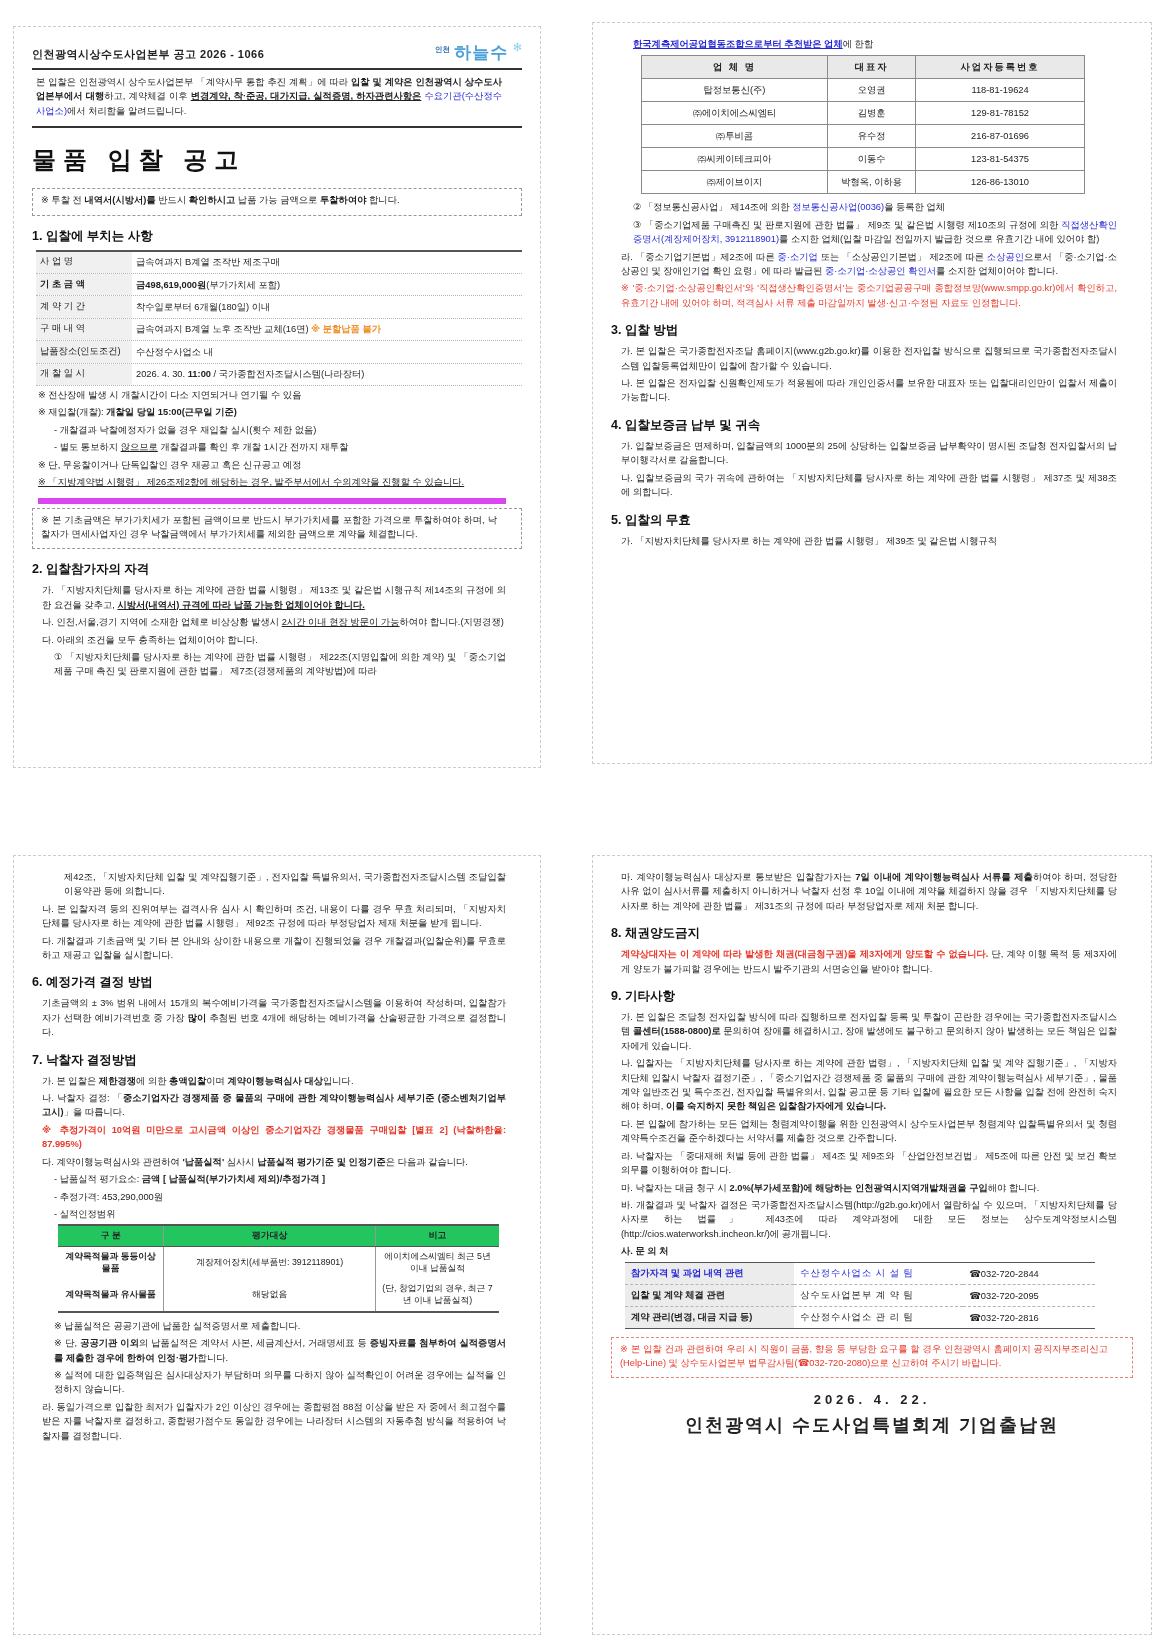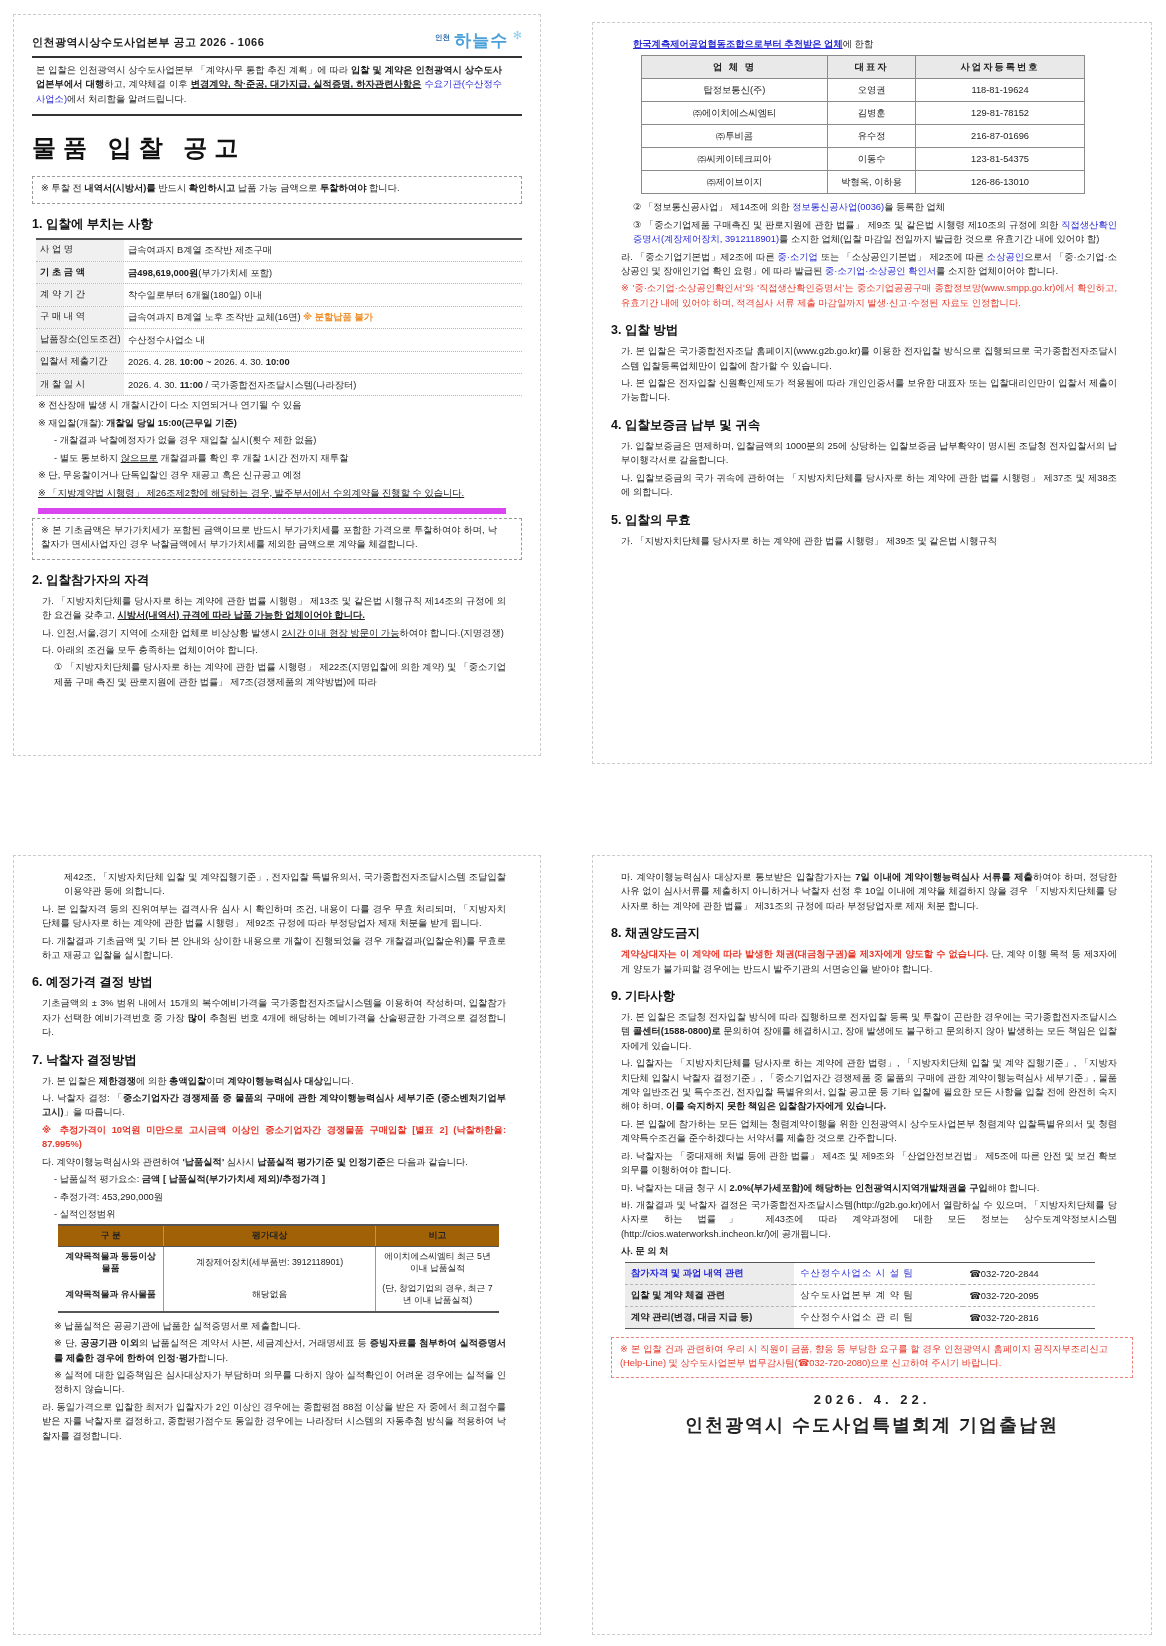--- a/index.html
+++ b/index.html
@@ -1,18 +1,18 @@
 <!DOCTYPE html>
 <html><head>
 <meta charset="utf-8">
 <style>
   html,body{margin:0;padding:0;background:#ffffff;}
   body{width:1166px;height:1646px;position:relative;font-family:"Liberation Sans","DejaVu Sans",sans-serif;color:#222;}
   .sheet{position:absolute;border:1px dashed #cccccc;box-sizing:border-box;padding:14px 18px;overflow:hidden;background:#fff;}
-  #sheet1{left:13px;top:14px;width:528px;height:742px;}
+  #sheet1{left:13px;top:26px;width:528px;height:742px;}
   #sheet2{left:592px;top:22px;width:560px;height:742px;}
   #sheet3{left:13px;top:855px;width:528px;height:780px;}
   #sheet4{left:592px;top:855px;width:560px;height:780px;}
 
   .t{font-size:9.3px;line-height:1.55;text-align:justify;margin:0 16px 3px 0;}
   .b{font-weight:bold;}
   .u{text-decoration:underline;}
   .bu{font-weight:bold;text-decoration:underline;}
   .blueb{color:#2628d6;font-weight:normal;}
   .bluebu{color:#2628d6;font-weight:bold;text-decoration:underline;}
@@ -30,35 +30,35 @@
   .gong-no{font-size:11px;font-weight:bold;letter-spacing:0.5px;padding-top:6px;}
   .logo{white-space:nowrap;}
   .logo-small{font-size:7.5px;color:#2f6fae;font-weight:bold;vertical-align:6px;}
   .logo-big{font-size:17px;font-weight:bold;color:#4aa0d8;letter-spacing:1px;}
   .logo-mark{font-size:11px;color:#8fd0ef;vertical-align:7px;}
   .introbox{border-top:2px solid #333;border-bottom:2px solid #333;padding:5px 4px;margin-top:4px;}
   .doc-title{font-size:24px;font-weight:bold;letter-spacing:7px;margin:16px 0 12px 0;color:#111;}
   .dashbox{border:1px dashed #999;padding:4px 8px;margin:4px 0 6px 0;}
   .infotable{border-top:2px solid #555;margin:2px 0 2px 4px;}
   .irow{display:flex;border-bottom:1px dotted #b5b5b5;}
-  .ilab{width:88px;background:#f0f0f0;font-size:9.3px;padding:3.5px 4px;box-sizing:border-box;white-space:nowrap;}
+  .ilab{width:96px;background:#f0f0f0;font-size:9.3px;padding:3.5px 4px;box-sizing:border-box;white-space:nowrap;}
   .ival{flex:1;padding:3.5px 4px;margin:0;}
   .note{margin-left:6px;}
   .notelast{border-bottom:6px solid #d946ef;padding-bottom:8px;}
 
   
   .p2-top{margin-left:22px;}
   .vtable{border-collapse:collapse;margin:4px 0 6px 30px;width:85%;}
   .vtable th,.vtable td{border:1px solid #8a8a8a;font-size:9.3px;text-align:center;padding:4.5px 3px;}
   .vtable th{background:#e9e9e9;font-weight:bold;letter-spacing:2px;}
 
   
   .ptable{border-collapse:collapse;margin:3px 0 6px 26px;width:90%;border-top:2px solid #555;border-bottom:2px solid #555;}
   .ptable th,.ptable td{font-size:8.8px;text-align:center;padding:4px 3px;border-left:1px solid #999;line-height:1.35;}
-  .ptable th{border-bottom:1.5px solid #555;background:#a16207;font-weight:bold;}
+  .ptable th{border-bottom:1.5px solid #555;background:#22c55e;font-weight:bold;}
   .ptable th:first-child,.ptable td:first-child{border-left:none;}
   .ptable td.bcell{font-weight:bold;}
 
   
   .ctable{border-collapse:collapse;margin:3px 0 8px 14px;width:90%;border-top:1.5px solid #555;border-bottom:1.5px solid #555;}
   .ctable td{font-size:9.3px;padding:4px 6px;border-bottom:1px dashed #b5b5b5;}
   .ctable tr:last-child td{border-bottom:none;}
   .ctable .clab{background:#ececec;font-weight:bold;width:36%;}
   .ctable .cval{width:36%;letter-spacing:1px;}
   .redbox{border:1px dashed #e8837a;padding:4px 8px;margin:8px 0 6px 0;}
@@ -98,24 +98,20 @@
       <div class="ilab">계  약  기  간</div>
       <p class="t ival"><span>착수일로부터 6개월(180일) 이내</span></p>
     </div>
     <div class="irow">
       <div class="ilab">구  매  내  역</div>
       <p class="t ival"><span>급속여과지 B계열 노후 조작반 교체(16면) </span><span class="orange">※ 분할납품 불가</span></p>
     </div>
     <div class="irow">
       <div class="ilab">납품장소(인도조건)</div>
       <p class="t ival"><span>수산정수사업소 내</span></p>
-    </div>
-    <div class="irow">
-      <div class="ilab">입찰서 제출기간</div>
-      <p class="t ival"><span>2026. 4. 28. </span><span class="b">10:00</span><span> ~ 2026. 4. 30. </span><span class="b">10:00</span></p>
     </div>
     <div class="irow">
       <div class="ilab">개  찰  일  시</div>
       <p class="t ival"><span>2026. 4. 30. </span><span class="b">11:00</span><span> / 국가종합전자조달시스템(나라장터)</span></p>
     </div>
   </div>
   <p class="t note"><span>※ 전산장애 발생 시 개찰시간이 다소 지연되거나 연기될 수 있음</span></p>
   <p class="t note"><span>※ 재입찰(개찰): </span><span class="b">개찰일 당일 15:00(근무일 기준)</span></p>
   <p class="t ind2"><span>- 개찰결과 낙찰예정자가 없을 경우 재입찰 실시(횟수 제한 없음)</span></p>
   <p class="t ind2"><span>- 별도 통보하지 </span><span class="u">않으므로</span><span> 개찰결과를 확인 후 개찰 1시간 전까지 재투찰</span></p>

